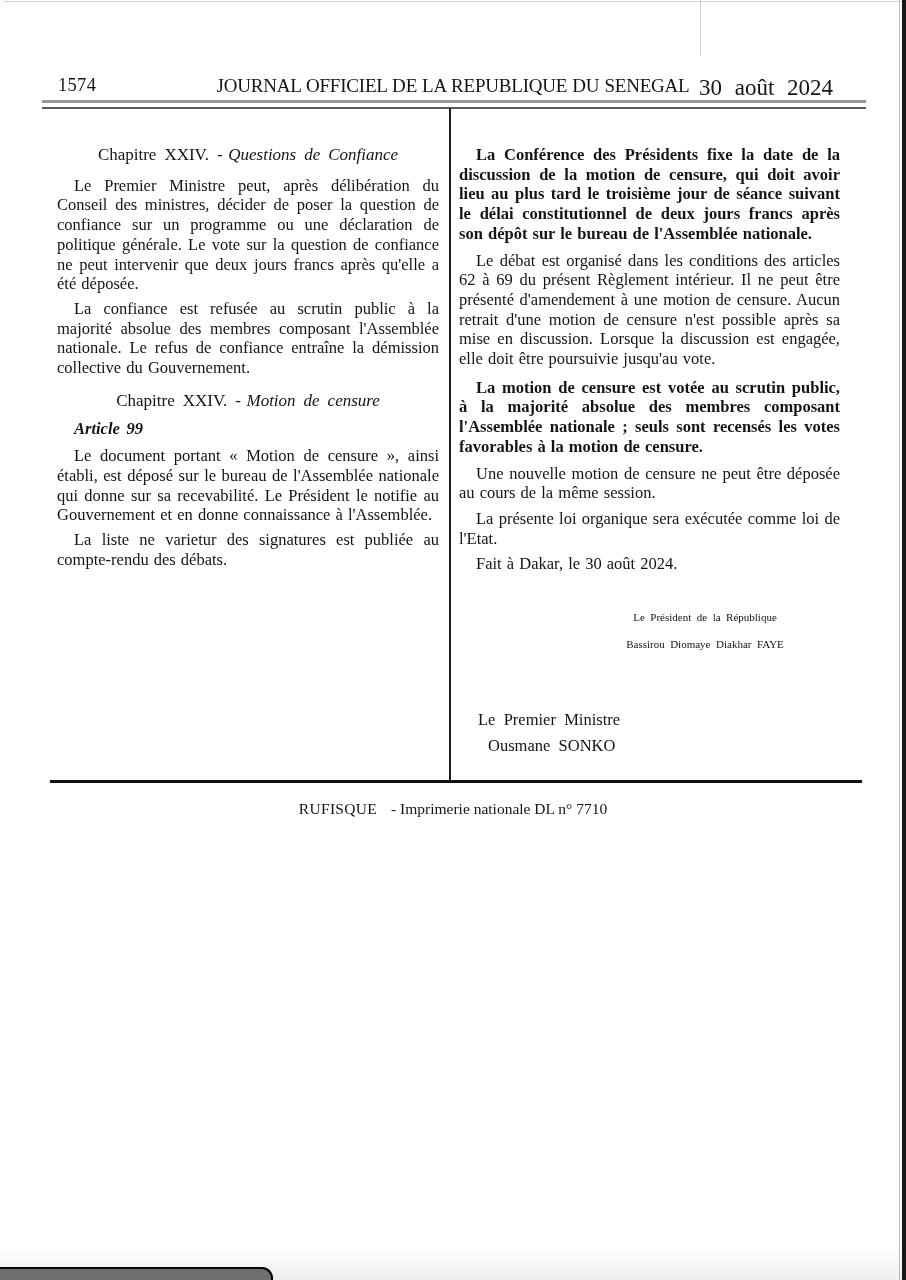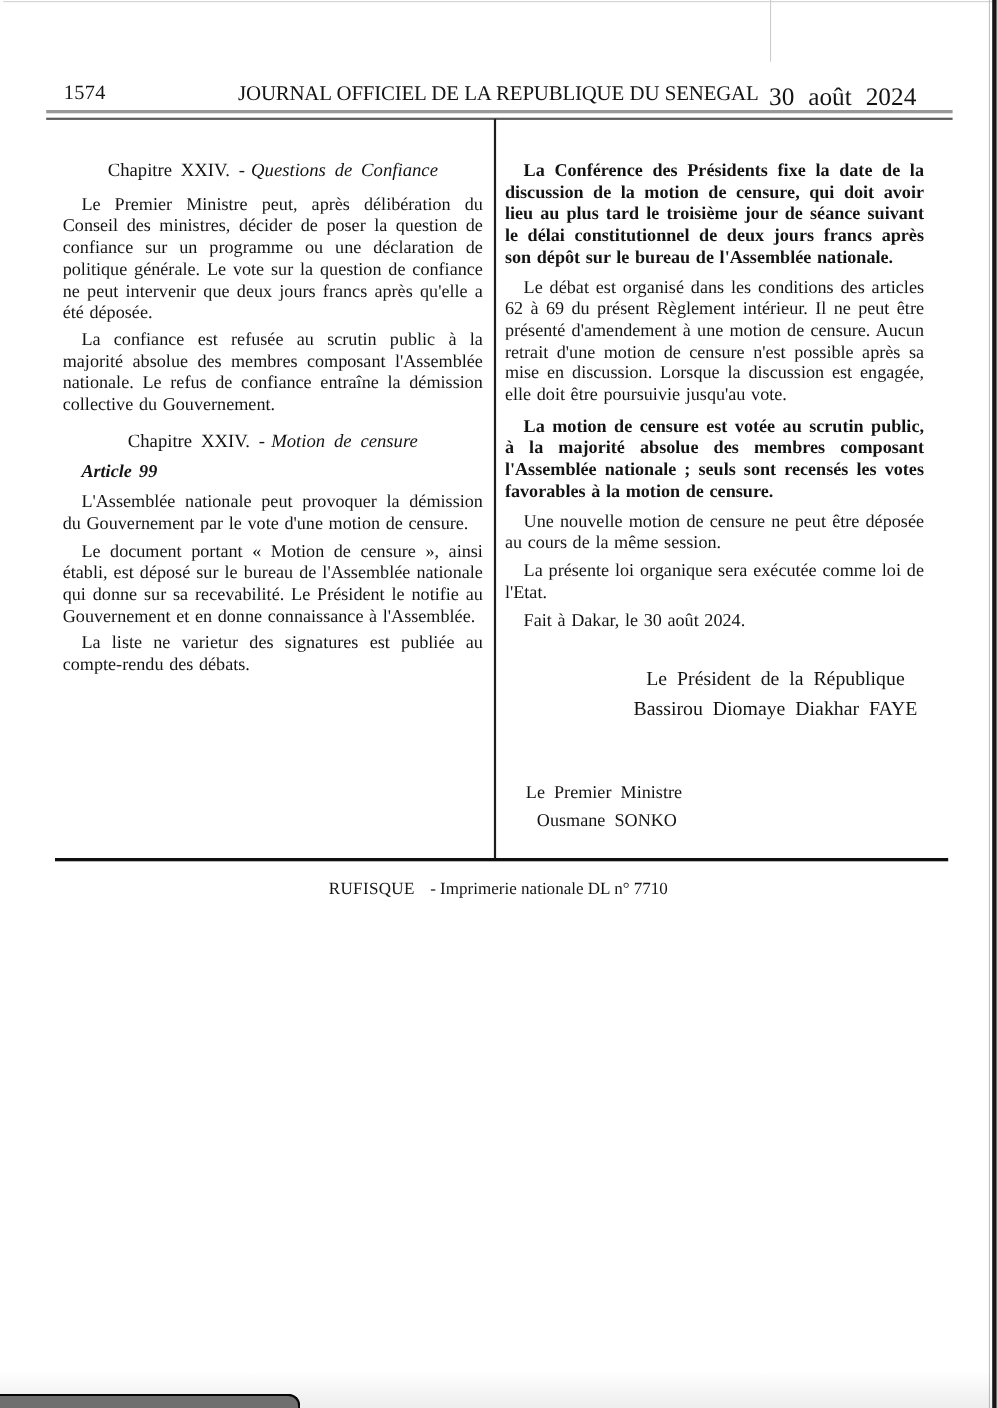--- a/index.html
+++ b/index.html
@@ -48,21 +48,21 @@
   .chapter-heading .chapter-title-italic { font-style: italic; margin-left: 0.33em; }
   .article-label { font-weight: bold; font-style: italic; margin: 0 0 7px 17px; font-size: 16.5px; word-spacing: 0.15em; }
   .mb13 { margin-bottom: 13px !important; }
   .mb9  { margin-bottom: 9px !important; }
   .mb7  { margin-bottom: 7px !important; font-weight: bold; }
   .mb6  { margin-bottom: 6px !important; }
   .chapter-heading.second { margin-top: 8px; margin-bottom: 9px; }
 
   
   .sig-president { position: absolute; left: 575px; top: 608px; width: 260px;
-    text-align: center; font-size: 18px; line-height: 19.7px; word-spacing: 0.25em; }
+    text-align: center; font-size: 11px; line-height: 19.7px; word-spacing: 0.25em; }
   .sig-president .sig-line { margin-bottom: 7px; }
   .sig-pm { position: absolute; left: 478px; top: 710px; font-size: 16.5px;
     line-height: 19.7px; word-spacing: 0.25em; }
   .sig-pm .sig-line { margin-bottom: 6px; }
   .sig-pm .sig-name { margin-left: 10px; }
 
   
   .footer { position: absolute; left: 0; right: 0; top: 800px; text-align: center; font-size: 15.5px; }
   .footer .place { letter-spacing: 0.3px; }
   .footer .imprint { margin-left: 14px; }
@@ -90,21 +90,20 @@
   <section class="col col-left">
     <div class="chapter-heading">
       <span>Chapitre XXIV. -</span><span class="chapter-title-italic">Questions de Confiance</span>
     </div>
     <p>Le Premier Ministre peut, après délibération du Conseil des ministres, décider de poser la question de confiance sur un programme ou une déclaration de politique générale. Le vote sur la question de confiance ne peut intervenir que deux jours francs après qu'elle a été déposée.</p>
     <p class="mb13">La confiance est refusée au scrutin public à la majorité absolue des membres composant l'Assemblée nationale. Le refus de confiance entraîne la démission collective du Gouvernement.</p>
     <div class="chapter-heading second">
       <span>Chapitre XXIV. -</span><span class="chapter-title-italic">Motion de censure</span>
     </div>
     <div class="article-label">Article 99</div>
-    <p>L'Assemblée nationale peut provoquer la démission du Gouvernement par le vote d'une motion de censure.</p>
     <p>Le document portant « Motion de censure », ainsi établi, est déposé sur le bureau de l'Assemblée nationale qui donne sur sa recevabilité. Le Président le notifie au Gouvernement et en donne connaissance à l'Assemblée.</p>
     <p>La liste ne varietur des signatures est publiée au compte-rendu des débats.</p>
   </section>
 
   <section class="col col-right">
     <p class="mb7">La Conférence des Présidents fixe la date de la discussion de la motion de censure, qui doit avoir lieu au plus tard le troisième jour de séance suivant le délai constitutionnel de deux jours francs après son dépôt sur le bureau de l'Assemblée nationale.</p>
     <p class="mb9">Le débat est organisé dans les conditions des articles 62 à 69 du présent Règlement intérieur. Il ne peut être présenté d'amendement à une motion de censure. Aucun retrait d'une motion de censure n'est possible après sa mise en discussion. Lorsque la discussion est engagée, elle doit être poursuivie jusqu'au vote.</p>
     <p class="mb7">La motion de censure est votée au scrutin public, à la majorité absolue des membres composant l'Assemblée nationale ; seuls sont recensés les votes favorables à la motion de censure.</p>
     <p class="mb6">Une nouvelle motion de censure ne peut être déposée au cours de la même session.</p>
     <p class="mb6">La présente loi organique sera exécutée comme loi de l'Etat.</p>

